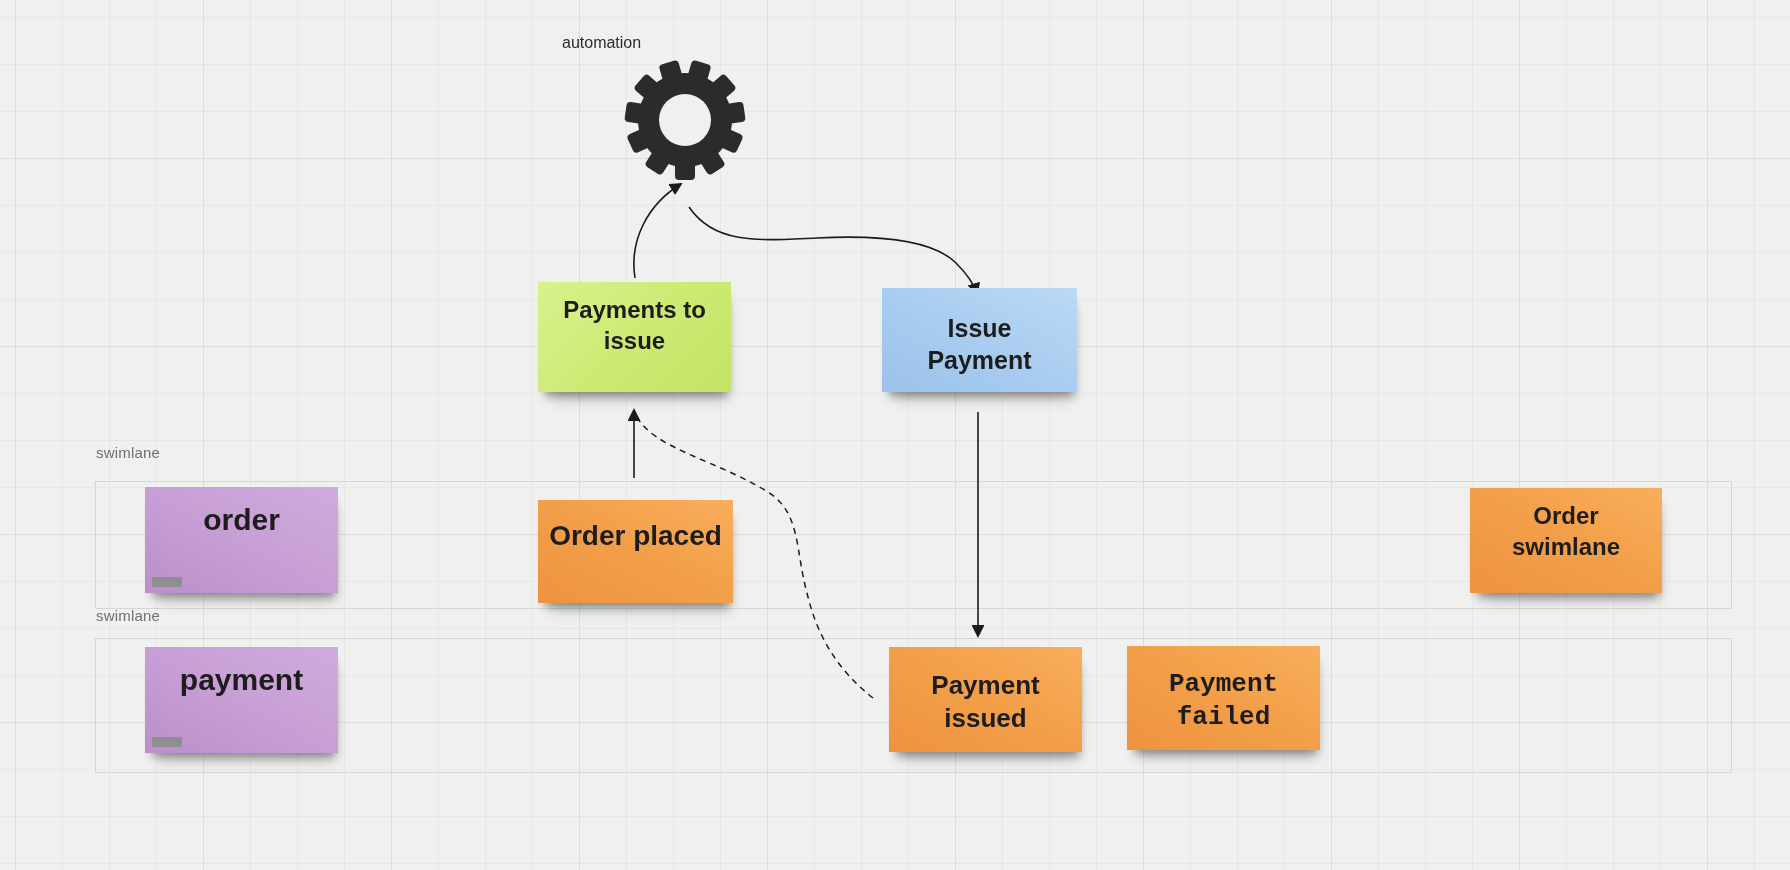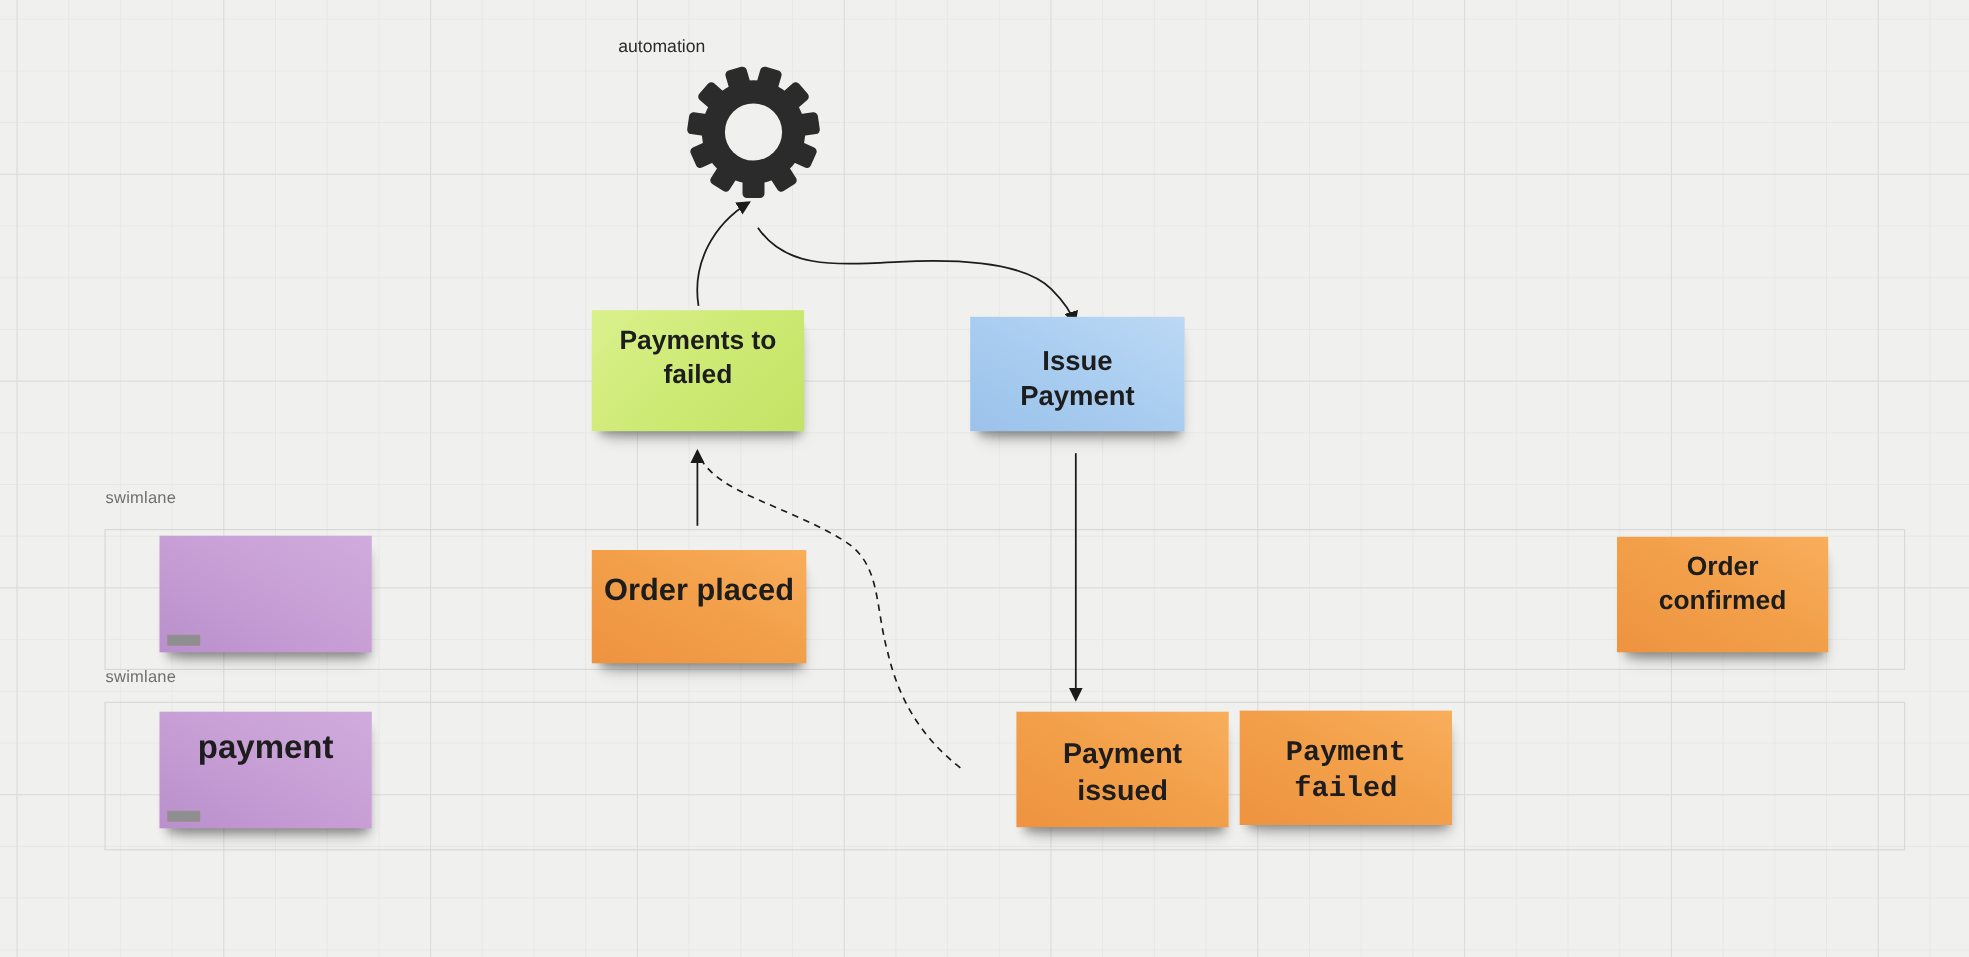--- a/index.html
+++ b/index.html
@@ -34,21 +34,21 @@
   .tag{
     position:absolute;left:7px;bottom:6px;width:30px;height:10px;
     background:#8f8f8f;border-radius:1px;
   }
   .note-payments-to-issue{left:538px;top:282px;width:193px;height:110px;padding:12px 14px 0;font-size:24px;line-height:31px;}
   .note-issue-payment   {left:882px;top:288px;width:195px;height:104px;padding:24px 10px 0;font-size:25px;line-height:32px;}
   .note-order           {left:145px;top:487px;width:193px;height:106px;padding:14px 10px 0;font-size:30px;line-height:38px;}
   .note-order-placed    {left:538px;top:500px;width:195px;height:103px;padding:18px 10px 0;font-size:28px;line-height:36px;}
   .note-order-confirmed {left:1470px;top:488px;width:192px;height:105px;padding:12px 22px 0;font-size:24px;line-height:31px;}
   .note-payment         {left:145px;top:647px;width:193px;height:106px;padding:14px 10px 16px;font-size:30px;line-height:38px;}
-  .note-payment-issued  {left:924px;top:647px;width:193px;height:105px;padding:22px 6px 0;font-size:26px;line-height:33px;}
+  .note-payment-issued  {left:889px;top:647px;width:193px;height:105px;padding:22px 6px 0;font-size:26px;line-height:33px;}
   .note-payment-failed  {left:1127px;top:646px;width:193px;height:104px;padding:22px 6px 0;font-size:26px;line-height:33px;font-family:Liberation Mono, monospace;}
   .automation-label{
     position:absolute;left:562px;top:34px;width:200px;
     font-size:16px;color:#2b2b2b;
   }
   svg.overlay{position:absolute;left:0;top:0;}
 </style>
 </head>
 <body>
 
@@ -88,37 +88,38 @@
     <path d="M 635 278 C 629 240 648 204 681 184" fill="none" stroke="#1b1b1b" stroke-width="1.6" marker-end="url(#arw)"></path>
     <path d="M 689 207 C 714 244 757 241 817 238 C 875 235 932 239 956 263 C 968 275 974 284 977 294" fill="none" stroke="#1b1b1b" stroke-width="1.6" marker-end="url(#arw)"></path>
     <path d="M 634 478 L 634 410" fill="none" stroke="#1b1b1b" stroke-width="1.6" marker-end="url(#arw)"></path>
     <path d="M 637 417 C 655 449 716 460 768 492 C 801 513 795 549 807 593 C 816 631 834 669 877 701" fill="none" stroke="#1b1b1b" stroke-width="1.5" stroke-dasharray="6 5"></path>
     <path d="M 978 412 L 978 636" fill="none" stroke="#1b1b1b" stroke-width="1.6" marker-end="url(#arw)"></path>
   </svg>
 
   <div class="automation-label">automation</div>
 
   <div class="sticky green note-payments-to-issue">
-    <span class="txt">Payments to failed</span>
+    <span class="txt">Payments to issue</span>
   </div>
 
   <div class="sticky blue note-issue-payment">
     <span class="txt">Issue Payment</span>
   </div>
 
   <div class="sticky purple note-order">
+    <span class="txt">order</span>
     <span class="tag"></span>
   </div>
 
   <div class="sticky orange note-order-placed">
     <span class="txt">Order placed</span>
   </div>
 
   <div class="sticky orange note-order-confirmed">
-    <span class="txt">Order confirmed</span>
+    <span class="txt">Order swimlane</span>
   </div>
 
   <div class="sticky purple note-payment">
     <span class="txt">payment</span>
     <span class="tag"></span>
   </div>
 
   <div class="sticky orange note-payment-issued">
     <span class="txt">Payment issued</span>
   </div>

